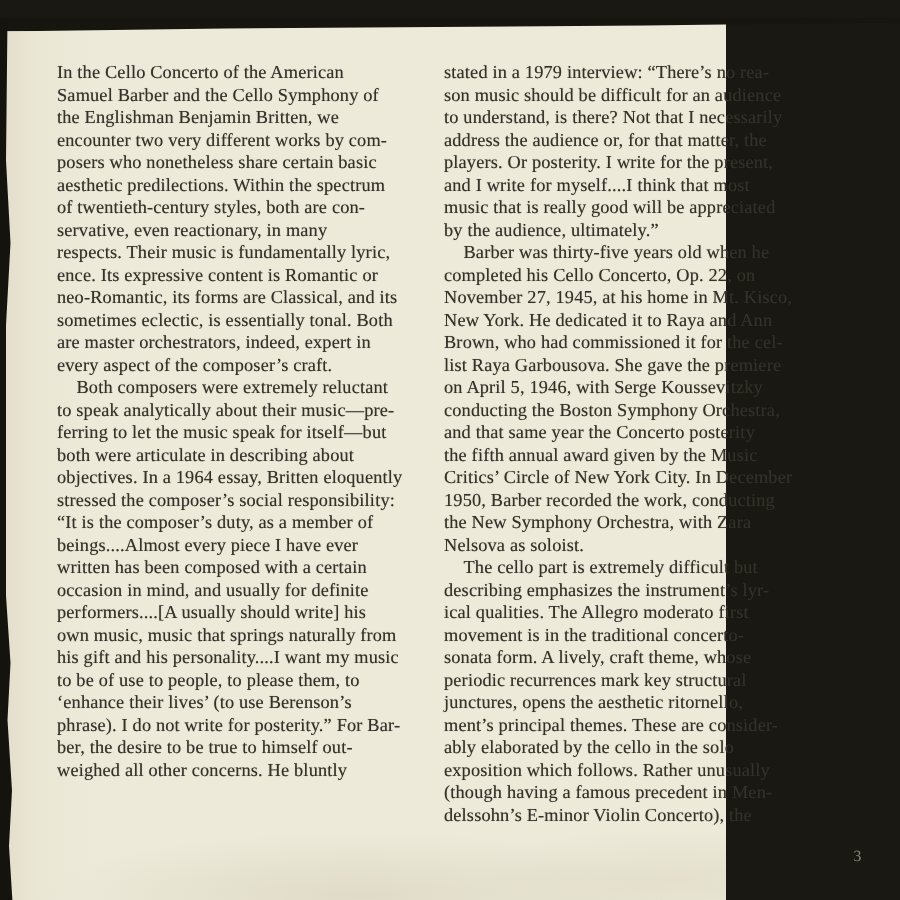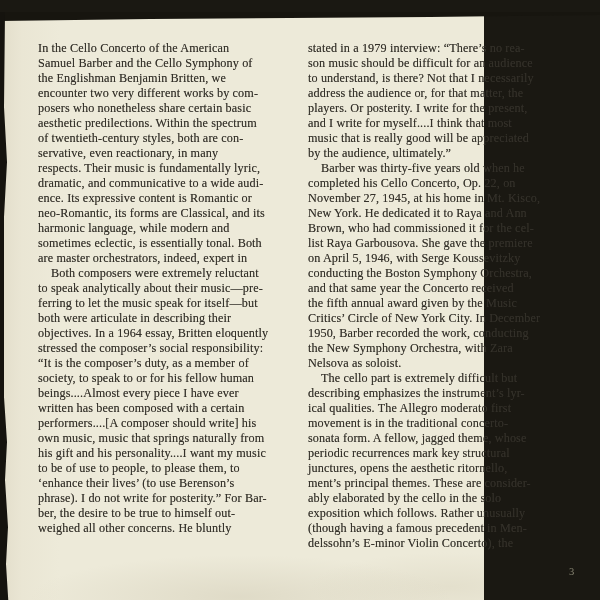--- a/index.html
+++ b/index.html
@@ -39,21 +39,21 @@
   .text-columns {
     position: absolute;
     top: 29px; left: 0;
     width: 600px;
   }
   .column {
     position: absolute;
     top: 0;
   }
   .column.left  { left: 38px;  width: 262px; }
-  .column.right { left: 308px; width: 270px; }
+  .column.right { left: 296px; width: 270px; }
   .line {
     white-space: nowrap;
     font-size: 12.2px;
     line-height: 15px;
     letter-spacing: 0.12px;
     color: #34312a;
     text-shadow: 0 0 0.5px rgba(52, 49, 42, 0.55);
   }
   .line.indent { text-indent: 13px; font-family: Liberation Serif, serif; }
   .line .italic { }
@@ -76,37 +76,36 @@
       <div class="column left">
         <div class="line">In the Cello Concerto of the American</div>
         <div class="line">Samuel Barber and the Cello Symphony of</div>
         <div class="line">the Englishman Benjamin Britten, we</div>
         <div class="line">encounter two very different works by com-</div>
         <div class="line">posers who nonetheless share certain basic</div>
         <div class="line">aesthetic predilections. Within the spectrum</div>
         <div class="line">of twentieth-century styles, both are con-</div>
         <div class="line">servative, even reactionary, in many</div>
         <div class="line">respects. Their music is fundamentally lyric,</div>
-        <div class="line">dramatic, and communicative to a wide audi-</div>
         <div class="line">ence. Its expressive content is Romantic or</div>
         <div class="line">neo-Romantic, its forms are Classical, and its</div>
-        <div class="line">harmonic language, while modern and</div>
         <div class="line">sometimes eclectic, is essentially tonal. Both</div>
         <div class="line">are master orchestrators, indeed, expert in</div>
+        <div class="line">every aspect of the composer’s craft.</div>
         <div class="line indent">Both composers were extremely reluctant</div>
         <div class="line">to speak analytically about their music—pre-</div>
         <div class="line">ferring to let the music speak for itself—but</div>
-        <div class="line">both were articulate in describing their</div>
+        <div class="line">both were articulate in describing about</div>
         <div class="line">objectives. In a 1964 essay, Britten eloquently</div>
         <div class="line">stressed the composer’s social responsibility:</div>
         <div class="line">“It is the composer’s duty, as a member of</div>
-        <div class="line">society, to speak to or for his fellow human</div>
         <div class="line">beings....Almost every piece I have ever</div>
         <div class="line">written has been composed with a certain</div>
-        <div class="line">performers....[A composer should write] his</div>
+        <div class="line">occasion in mind, and usually for definite</div>
+        <div class="line">performers....[A usually should write] his</div>
         <div class="line">own music, music that springs naturally from</div>
         <div class="line">his gift and his personality....I want my music</div>
         <div class="line">to be of use to people, to please them, to</div>
         <div class="line">‘enhance their lives’ (to use Berenson’s</div>
         <div class="line">phrase). I do not write for posterity.” For Bar-</div>
         <div class="line">ber, the desire to be true to himself out-</div>
         <div class="line">weighed all other concerns. He bluntly</div>
       </div>
       <div class="column right">
         <div class="line">stated in a 1979 interview: “There’s no rea-</div>
@@ -118,31 +117,31 @@
         <div class="line">music that is really good will be appreciated</div>
         <div class="line">by the audience, ultimately.”</div>
         <div class="line indent">Barber was thirty-five years old when he</div>
         <div class="line">completed his Cello Concerto, Op. 22, on</div>
         <div class="line">November 27, 1945, at his home in Mt. Kisco,</div>
         <div class="line">New York. He dedicated it to Raya and Ann</div>
         <div class="line">Brown, who had commissioned it for the cel-</div>
         <div class="line">list Raya Garbousova. She gave the premiere</div>
         <div class="line">on April 5, 1946, with Serge Koussevitzky</div>
         <div class="line">conducting the Boston Symphony Orchestra,</div>
-        <div class="line">and that same year the Concerto received</div>
+        <div class="line">and that same year the Concerto posterity</div>
         <div class="line">the fifth annual award given by the Music</div>
         <div class="line">Critics’ Circle of New York City. In December</div>
         <div class="line">1950, Barber recorded the work, conducting</div>
         <div class="line">the New Symphony Orchestra, with Zara</div>
         <div class="line">Nelsova as soloist.</div>
         <div class="line indent">The cello part is extremely difficult but</div>
         <div class="line">describing emphasizes the instrument’s lyr-</div>
         <div class="line"><span>ical qualities. The </span><span class="italic">Allegro moderato</span><span> first</span></div>
         <div class="line">movement is in the traditional concerto-</div>
-        <div class="line">sonata form. A fellow, jagged theme, whose</div>
+        <div class="line">sonata form. A lively, craft theme, whose</div>
         <div class="line">periodic recurrences mark key structural</div>
         <div class="line">junctures, opens the aesthetic ritornello,</div>
         <div class="line">ment’s principal themes. These are consider-</div>
         <div class="line">ably elaborated by the cello in the solo</div>
         <div class="line">exposition which follows. Rather unusually</div>
         <div class="line">(though having a famous precedent in Men-</div>
         <div class="line">delssohn’s E-minor Violin Concerto), the</div>
       </div>
     </div>
   <div class="page-number">3</div>

